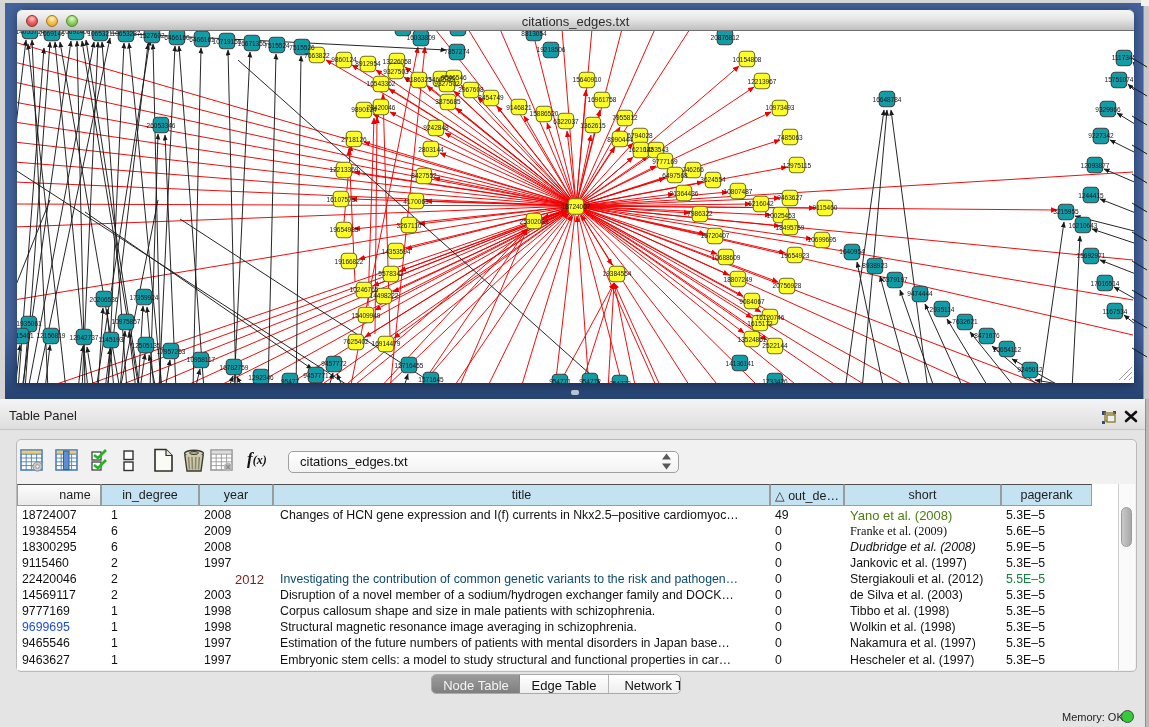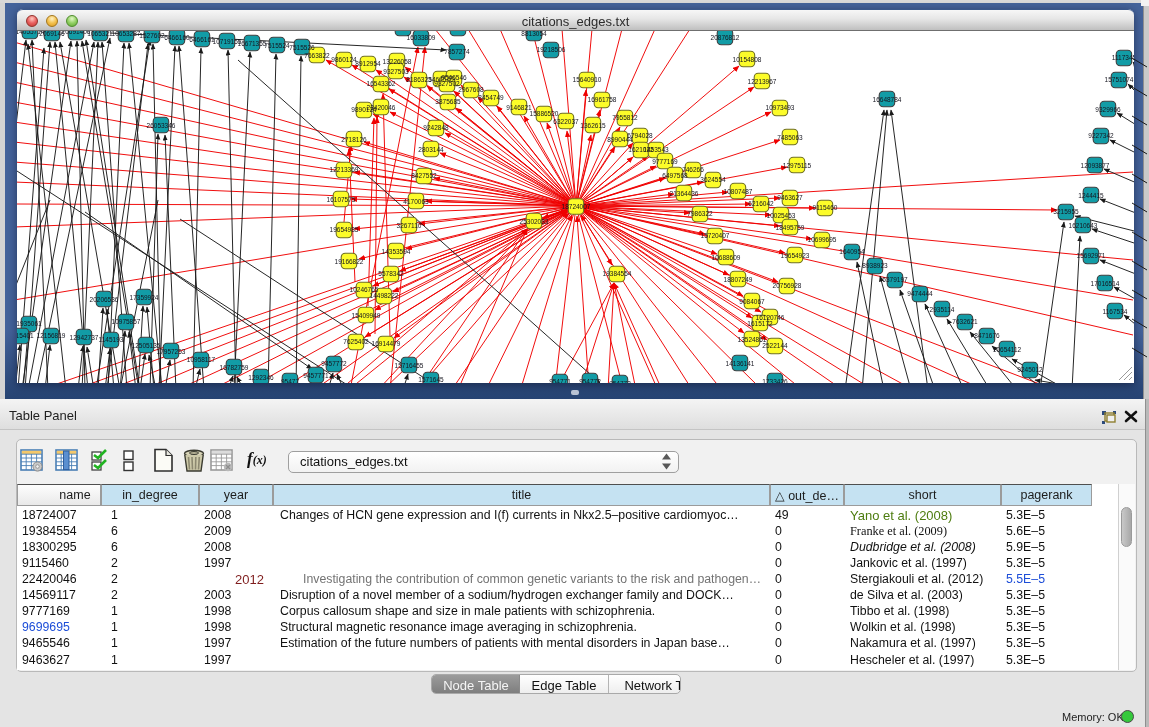--- a/index.html
+++ b/index.html
@@ -694,23 +694,23 @@
 <div class="abs" style="left:850px;top:141.1px;font-size:12.3px;color:#111;white-space:nowrap;font-style:italic;">Dudbridge et al. (2008)</div>
 <div class="abs" style="left:22px;top:157.2px;font-size:12.3px;color:#111;white-space:nowrap;">9115460</div>
 <div class="abs" style="left:111px;top:157.2px;font-size:12.3px;color:#111;white-space:nowrap;">2</div>
 <div class="abs" style="left:204px;top:157.2px;font-size:12.3px;color:#111;white-space:nowrap;">1997</div>
 <div class="abs" style="left:775px;top:157.2px;font-size:12.3px;color:#111;white-space:nowrap;">0</div>
 <div class="abs" style="left:1006px;top:157.2px;font-size:12.3px;color:#111;white-space:nowrap;">5.3E–5</div>
 <div class="abs" style="left:850px;top:157.2px;font-size:12.3px;color:#111;white-space:nowrap;">Jankovic et al. (1997)</div>
 <div class="abs" style="left:22px;top:173.2px;font-size:12.3px;color:#111;white-space:nowrap;">22420046</div>
 <div class="abs" style="left:111px;top:173.2px;font-size:12.3px;color:#111;white-space:nowrap;">2</div>
 <div class="abs" style="left:204px;top:173.2px;font-size:13px;color:#7f1d1d;white-space:nowrap;margin-left:31px;">2012</div>
-<div class="abs" style="left:280px;top:173.2px;font-size:12.3px;color:#737373;white-space:nowrap;margin-left:23px;">Investigating the contribution of common genetic variants to the risk and pathogen…</div>
+<div class="abs" style="left:280px;top:173.2px;font-size:12.3px;color:#0c4a6e;white-space:nowrap;">Investigating the contribution of common genetic variants to the risk and pathogen…</div>
 <div class="abs" style="left:775px;top:173.2px;font-size:12.3px;color:#111;white-space:nowrap;">0</div>
-<div class="abs" style="left:1006px;top:173.2px;font-size:12.3px;color:#1d4ed8;white-space:nowrap;">5.5E–5</div>
+<div class="abs" style="left:1006px;top:173.2px;font-size:12.3px;color:#15803d;white-space:nowrap;">5.5E–5</div>
 <div class="abs" style="left:850px;top:173.2px;font-size:12.3px;color:#111;white-space:nowrap;">Stergiakouli et al. (2012)</div>
 <div class="abs" style="left:22px;top:189.2px;font-size:12.3px;color:#111;white-space:nowrap;">14569117</div>
 <div class="abs" style="left:111px;top:189.2px;font-size:12.3px;color:#111;white-space:nowrap;">2</div>
 <div class="abs" style="left:204px;top:189.2px;font-size:12.3px;color:#111;white-space:nowrap;">2003</div>
 <div class="abs" style="left:280px;top:189.2px;font-size:12.3px;color:#111;white-space:nowrap;">Disruption of a novel member of a sodium/hydrogen exchanger family and DOCK…</div>
 <div class="abs" style="left:775px;top:189.2px;font-size:12.3px;color:#111;white-space:nowrap;">0</div>
 <div class="abs" style="left:1006px;top:189.2px;font-size:12.3px;color:#111;white-space:nowrap;">5.3E–5</div>
 <div class="abs" style="left:850px;top:189.2px;font-size:12.3px;color:#111;white-space:nowrap;">de Silva et al. (2003)</div>
 <div class="abs" style="left:22px;top:205.3px;font-size:12.3px;color:#111;white-space:nowrap;">9777169</div>
 <div class="abs" style="left:111px;top:205.3px;font-size:12.3px;color:#111;white-space:nowrap;">1</div>
@@ -729,20 +729,21 @@
 <div class="abs" style="left:22px;top:237.4px;font-size:12.3px;color:#111;white-space:nowrap;">9465546</div>
 <div class="abs" style="left:111px;top:237.4px;font-size:12.3px;color:#111;white-space:nowrap;">1</div>
 <div class="abs" style="left:204px;top:237.4px;font-size:12.3px;color:#111;white-space:nowrap;">1997</div>
 <div class="abs" style="left:280px;top:237.4px;font-size:12.3px;color:#111;white-space:nowrap;">Estimation of the future numbers of patients with mental disorders in Japan base…</div>
 <div class="abs" style="left:775px;top:237.4px;font-size:12.3px;color:#111;white-space:nowrap;">0</div>
 <div class="abs" style="left:1006px;top:237.4px;font-size:12.3px;color:#111;white-space:nowrap;">5.3E–5</div>
 <div class="abs" style="left:850px;top:237.4px;font-size:12.3px;color:#111;white-space:nowrap;">Nakamura et al. (1997)</div>
 <div class="abs" style="left:22px;top:253.5px;font-size:12.3px;color:#111;white-space:nowrap;">9463627</div>
 <div class="abs" style="left:111px;top:253.5px;font-size:12.3px;color:#111;white-space:nowrap;">1</div>
 <div class="abs" style="left:204px;top:253.5px;font-size:12.3px;color:#111;white-space:nowrap;">1997</div>
+<div class="abs" style="left:280px;top:253.5px;font-size:12.3px;color:#111;white-space:nowrap;">Embryonic stem cells: a model to study structural and functional properties in car…</div>
 <div class="abs" style="left:775px;top:253.5px;font-size:12.3px;color:#111;white-space:nowrap;">0</div>
 <div class="abs" style="left:1006px;top:253.5px;font-size:12.3px;color:#111;white-space:nowrap;">5.3E–5</div>
 <div class="abs" style="left:850px;top:253.5px;font-size:12.3px;color:#111;white-space:nowrap;">Hescheler et al. (1997)</div>
 
   <div class="abs" style="left:1118px;top:85px;width:17px;height:186px;background:#fafafa;border-left:1px solid #d0d0d0;"></div>
   <div class="abs" style="left:1121px;top:108px;width:11px;height:40px;background:linear-gradient(90deg,#c9c9c9,#a8a8a8);border:1px solid #9a9a9a;border-radius:6px;"></div>
 
   <div class="abs" style="left:431px;top:275px;width:250px;height:20px;border:1px solid #a9a9a9;border-radius:5px;background:linear-gradient(#ffffff,#eeeeee);overflow:hidden;">
     <div class="abs" style="left:0;top:0;width:88px;height:20px;background:linear-gradient(#9c9c9c,#7b7b7b);border-right:1px solid #8a8a8a;"></div>
     <div class="abs" style="left:0;top:3px;width:88px;text-align:center;font-size:13px;color:#f5f5f5;">Node Table</div>

